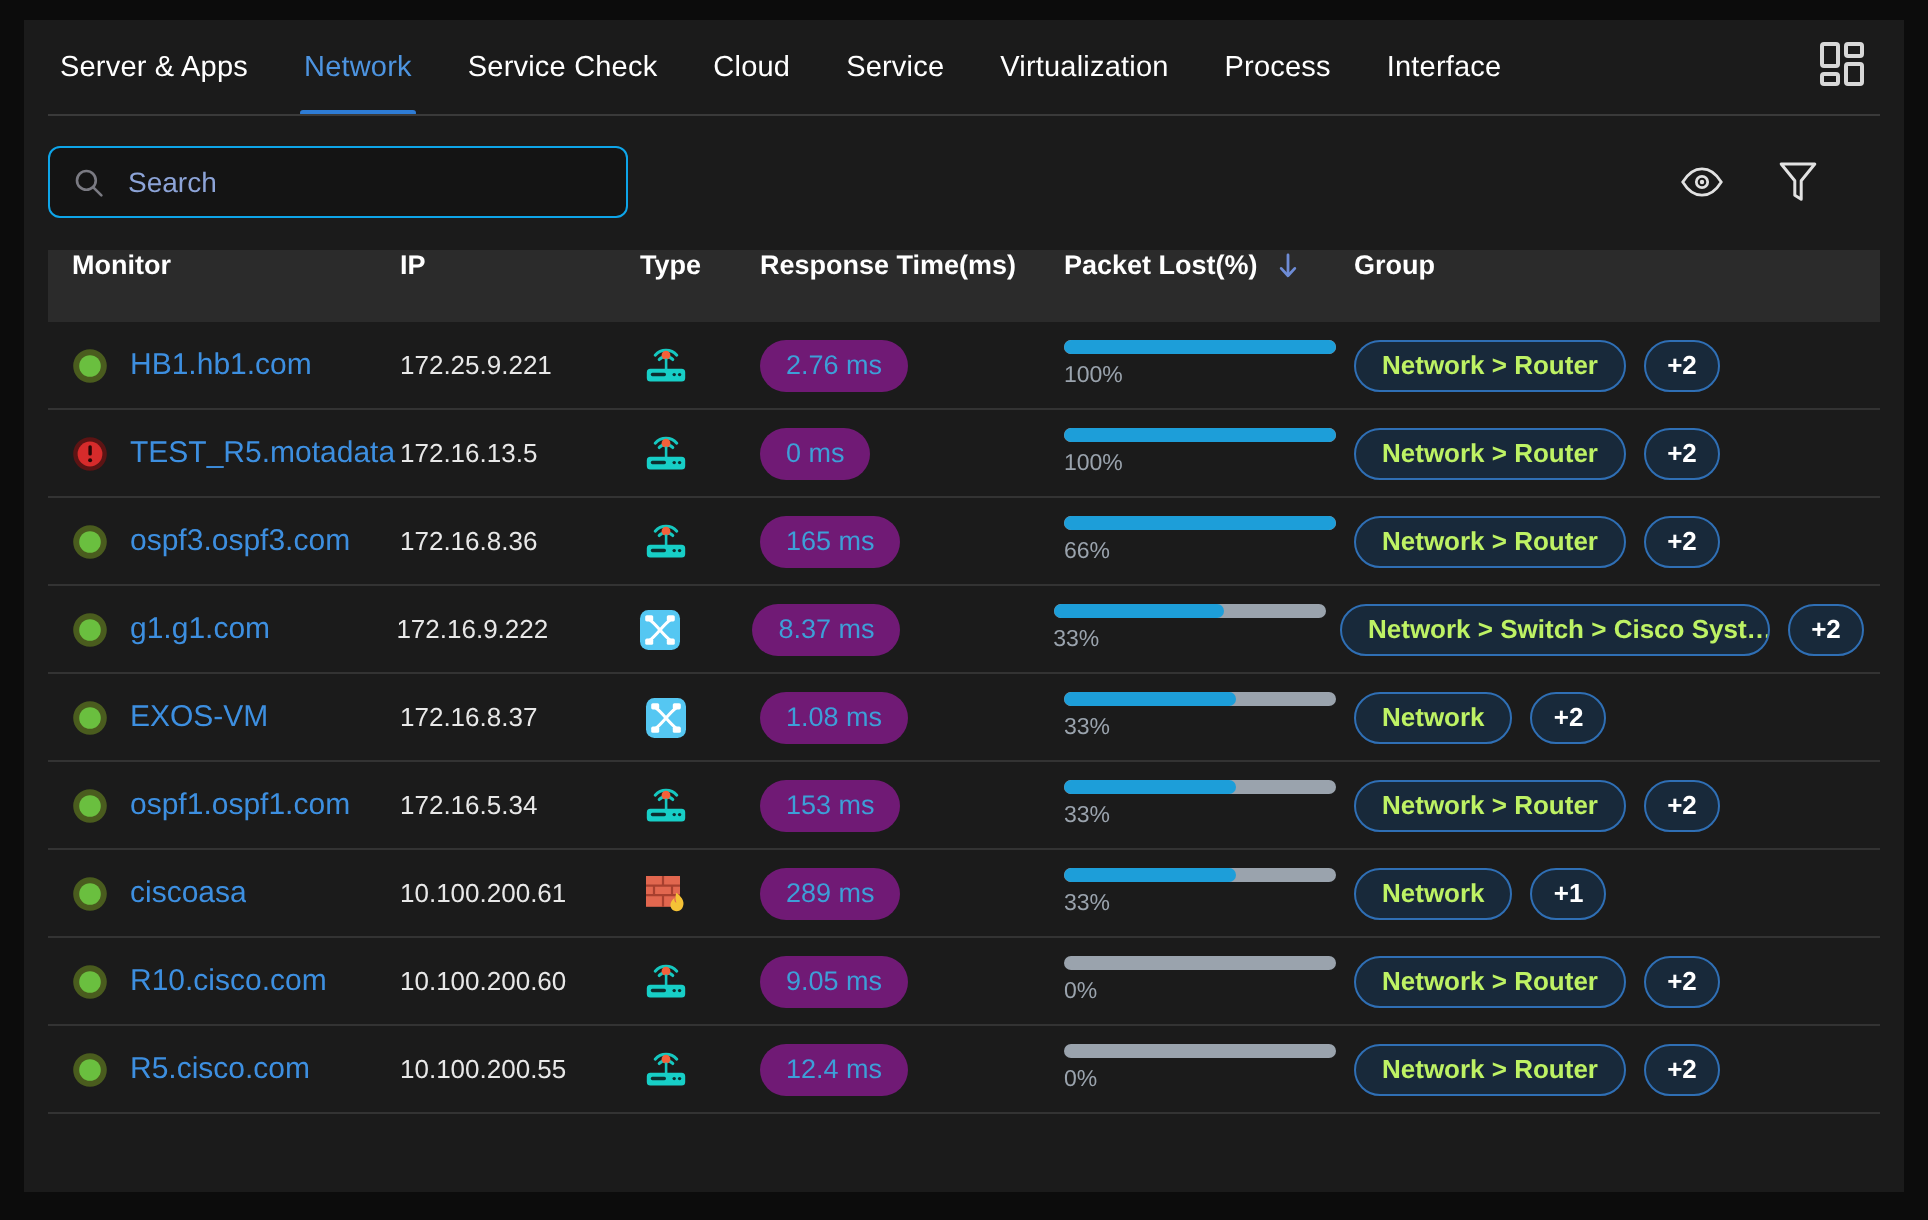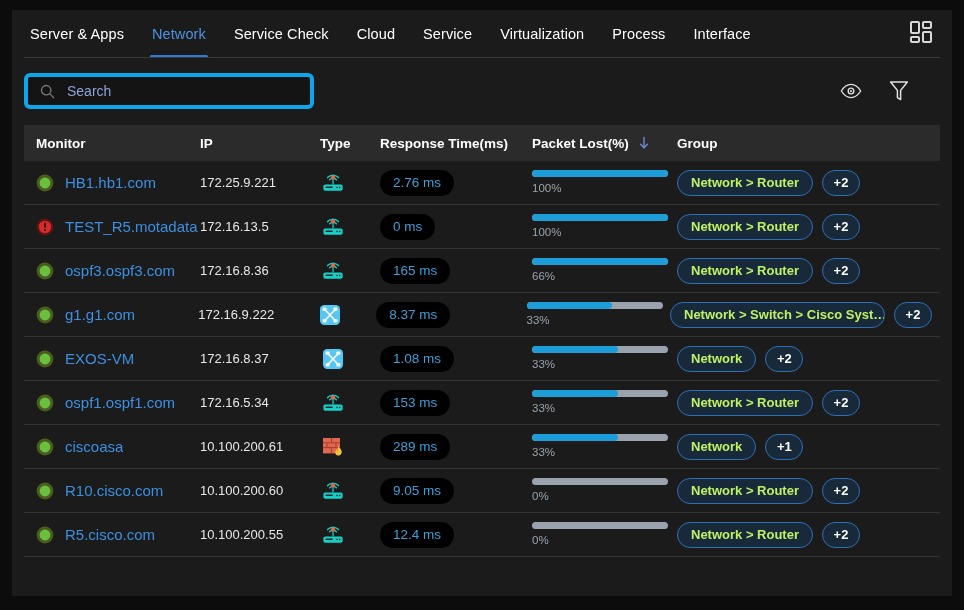--- a/index.html
+++ b/index.html
@@ -76,21 +76,21 @@
   
   .searchrow {
     position: absolute;
     left: 12px; top: 62px;
     width: 940px; height: 58px;
   }
   .search-box {
     position: absolute;
     left: 12px; top: 11px;
     width: 290px; height: 36px;
-    border: 4px solid #0ea5e9;
+    border: 1px solid #0ea5e9;
     border-radius: 6px;
     background: #141414;
     display: flex;
     align-items: center;
     padding: 0 12px;
     cursor: text;
   }
   .search-icon { flex: 0 0 auto; margin-right: 12px; display:flex; }
   .search-input {
     flex: 1;
@@ -107,21 +107,21 @@
   .filter-btn{ position:absolute; right:40px; top:16px; width:26px; height:26px; display:flex; align-items:center; justify-content:center; cursor:pointer; }
 
   
   .table {
     position: absolute;
     left: 24px; top: 125px;
     width: 916px;
   }
   .thead {
     display: flex;
-    align-items: center;
+    align-items: flex-start;
     height: 36px;
     background: #2b2b2b;
     color: #ffffff;
     font-size: 13.5px;
     font-weight: bold;
   }
   .thead .th { display:flex; align-items:center; white-space:nowrap; }
 
   .col-monitor  { width: 176px; padding-left: 12px; }
   .col-ip       { width: 120px; }
@@ -157,21 +157,21 @@
   .type-icon { width: 26px; height: 26px; display:flex; align-items:center; justify-content:center; }
 
   
   .resp-pill {
     display: inline-flex;
     align-items: center;
     justify-content: center;
     height: 26px;
     padding: 0 13px;
     border-radius: 13px;
-    background: #000000;
+    background: #701a75;
     color: #3d9fd8;
     font-size: 13.5px;
   }
 
   
   .pkt-wrap { flex-direction: column; align-items: flex-start; }
   .pkt-bar {
     width: 136px; height: 7px;
     border-radius: 4px;
     background: #9aa3ad;

